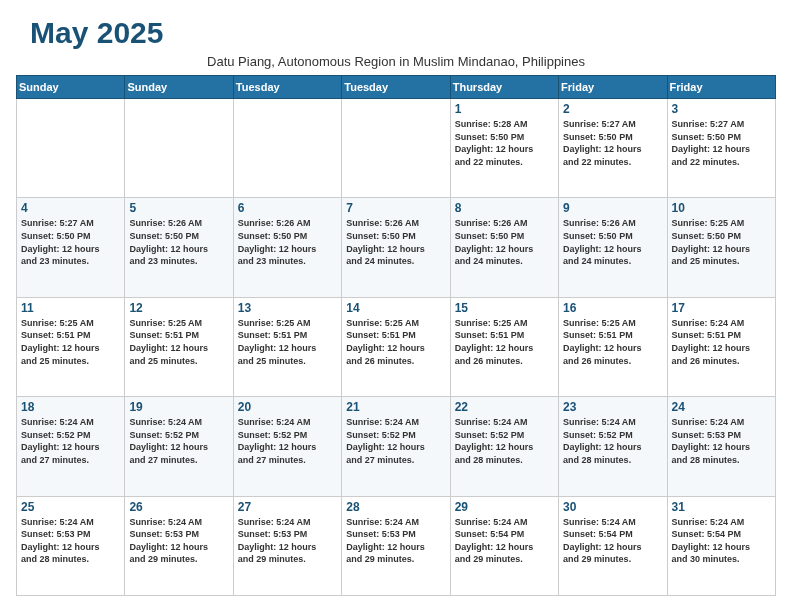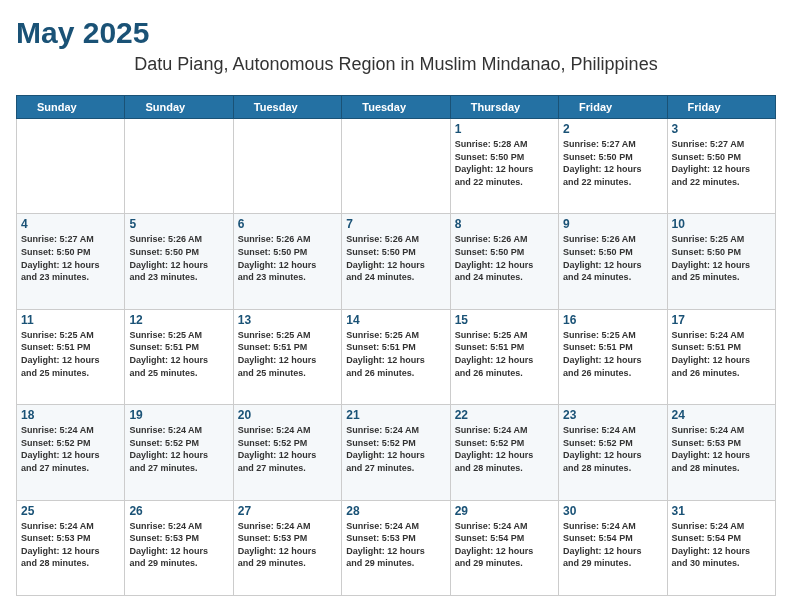--- a/index.html
+++ b/index.html
@@ -33,42 +33,43 @@
       font-weight: bold;
       color: #1a5276;
       line-height: 1.1;
     }
     .logo-icon {
       width: 28px;
       height: 28px;
     }
     .title-block {
       text-align: right;
+      margin-left: 14px;
     }
     .month-title {
       font-size: 30px;
       font-weight: bold;
       color: #1a5276;
     }
     .location-title {
-      font-size: 18px;
+      font-size: 13px;
       color: #333;
       text-align: center;
-      margin-bottom: 20px;
+      margin-bottom: 6px;
     }
     .calendar {
       flex: 1;
       border-collapse: collapse;
       width: 100%;
       font-size: 9.5px;
     }
     .calendar thead th {
       background: #2471a3;
       color: #fff;
-      padding: 5px 20px;
+      padding: 5px 2px;
       text-align: left;
       font-size: 11px;
       border: 1px solid #1a5276;
     }
     .calendar tbody td {
       border: 1px solid #ccc;
       vertical-align: top;
       padding: 3px 4px;
       width: calc(100%/7);
       background: #fff;

